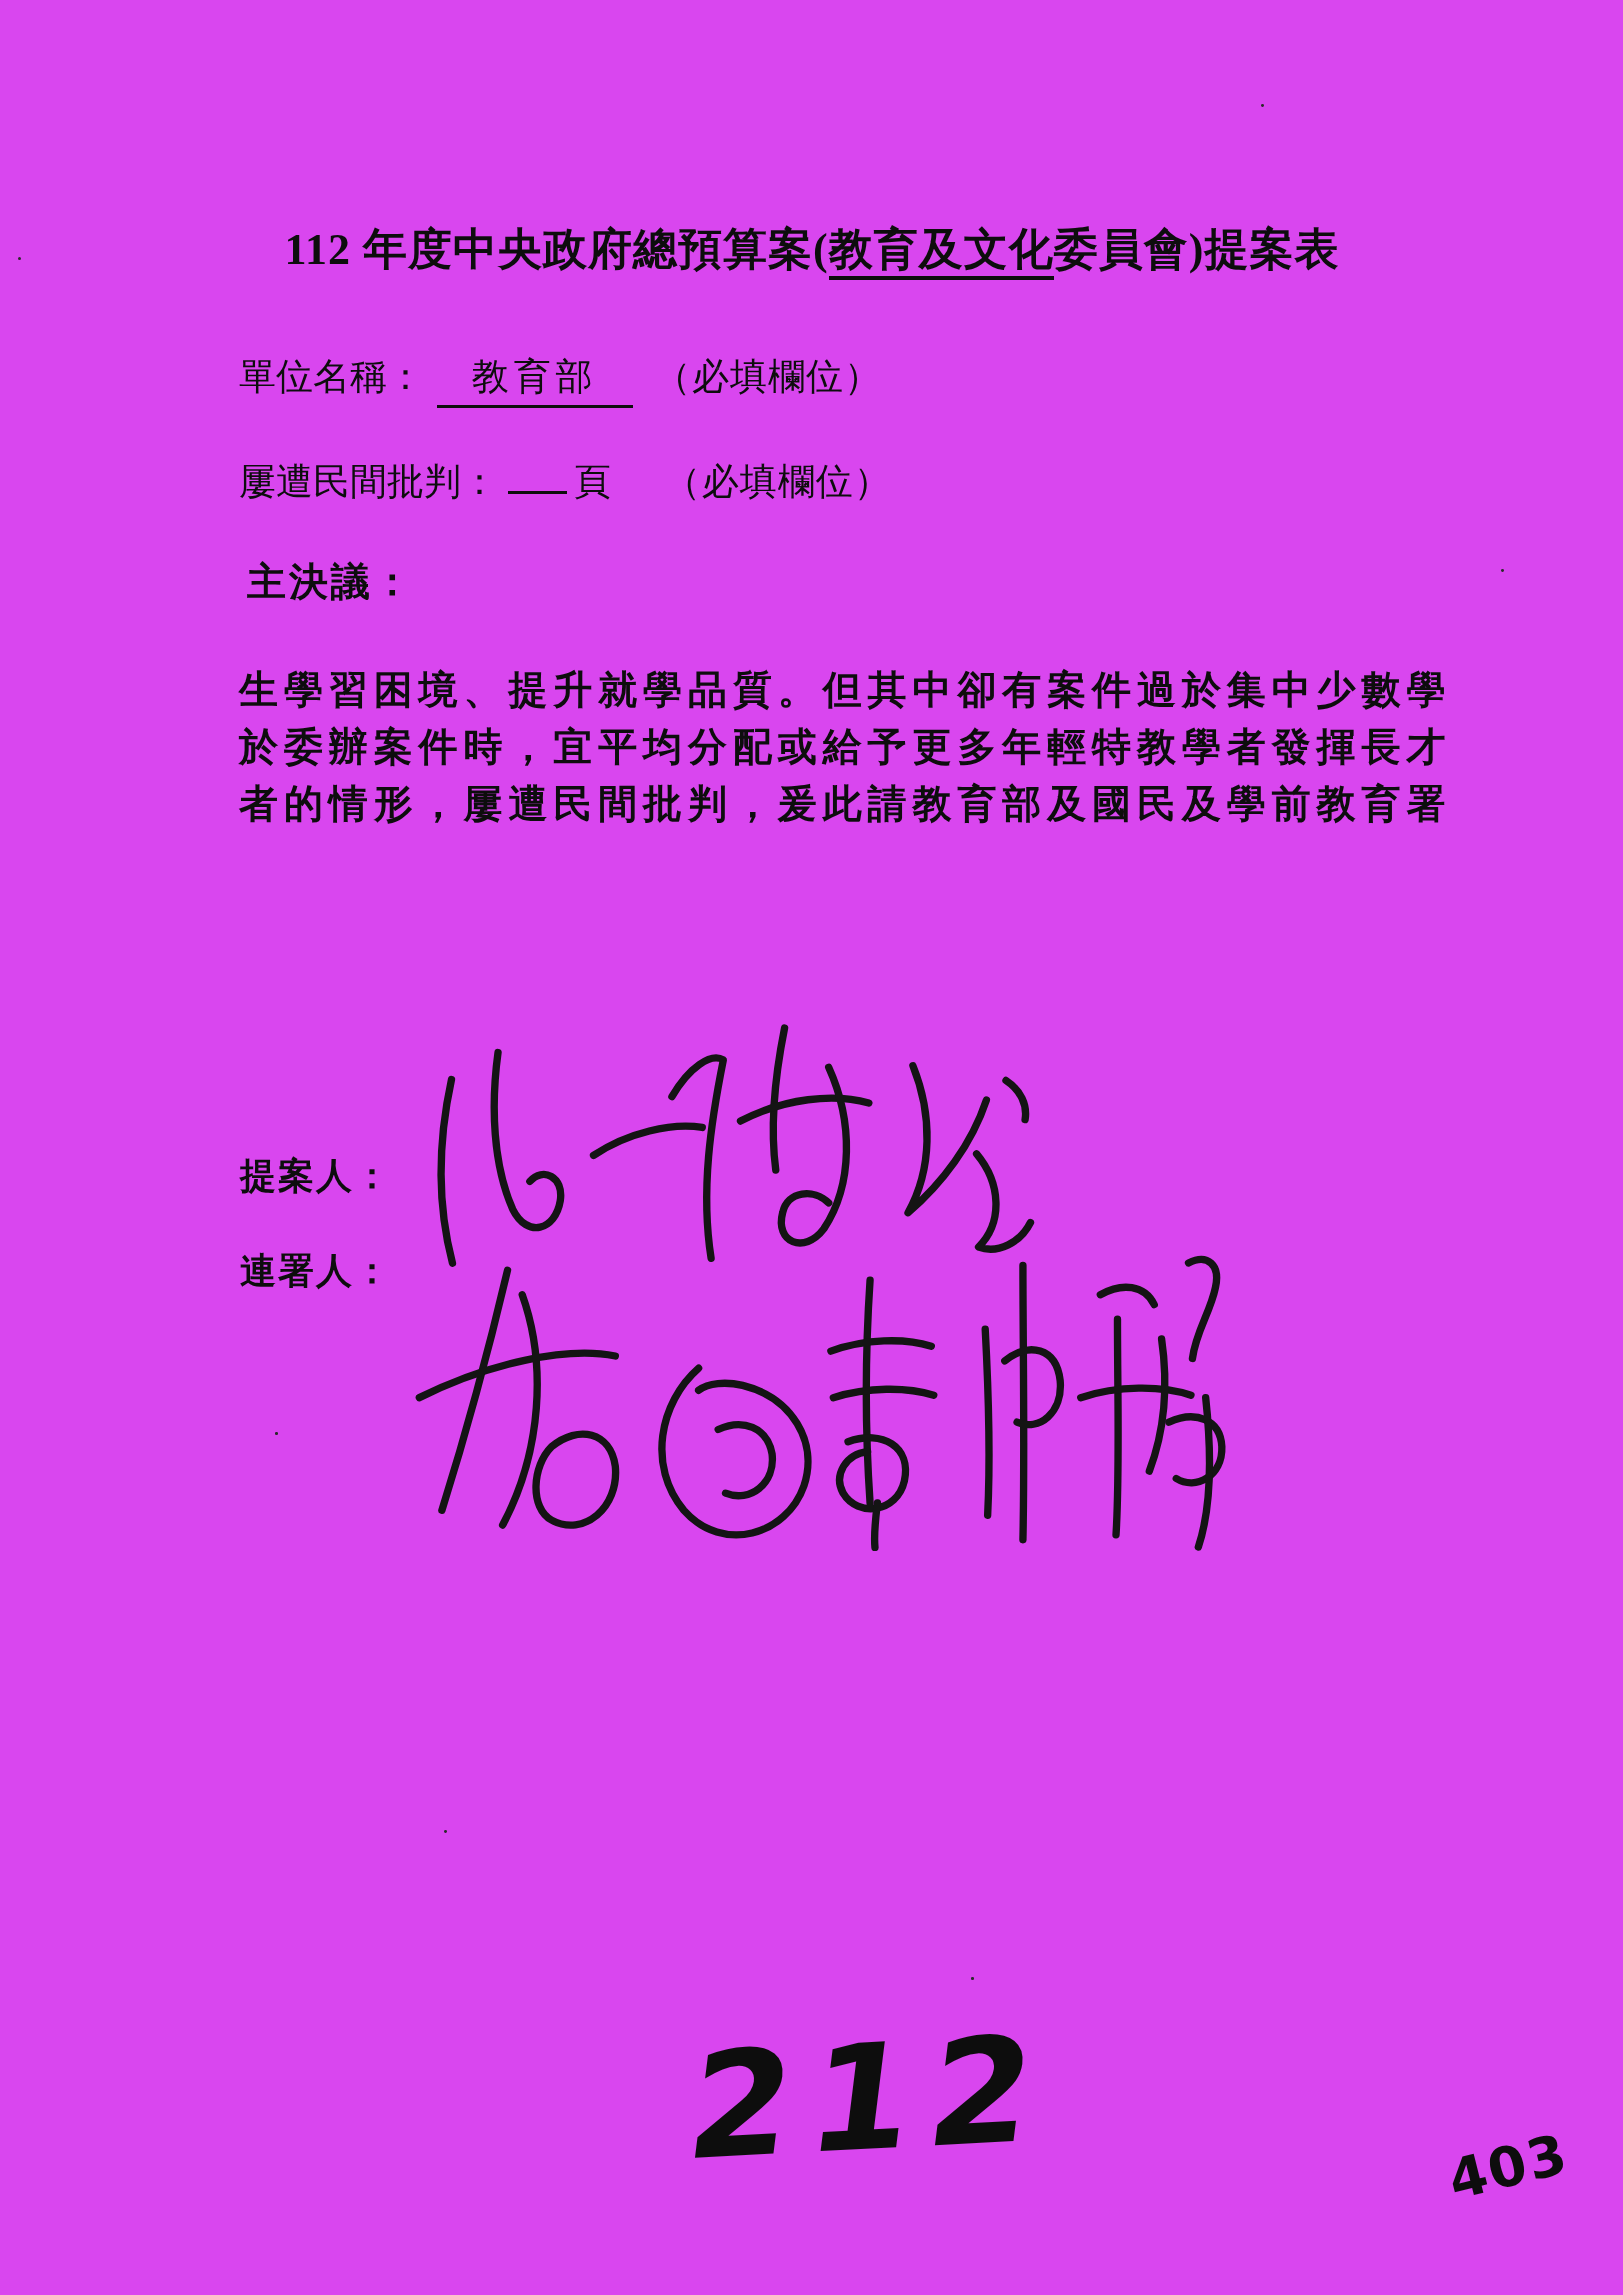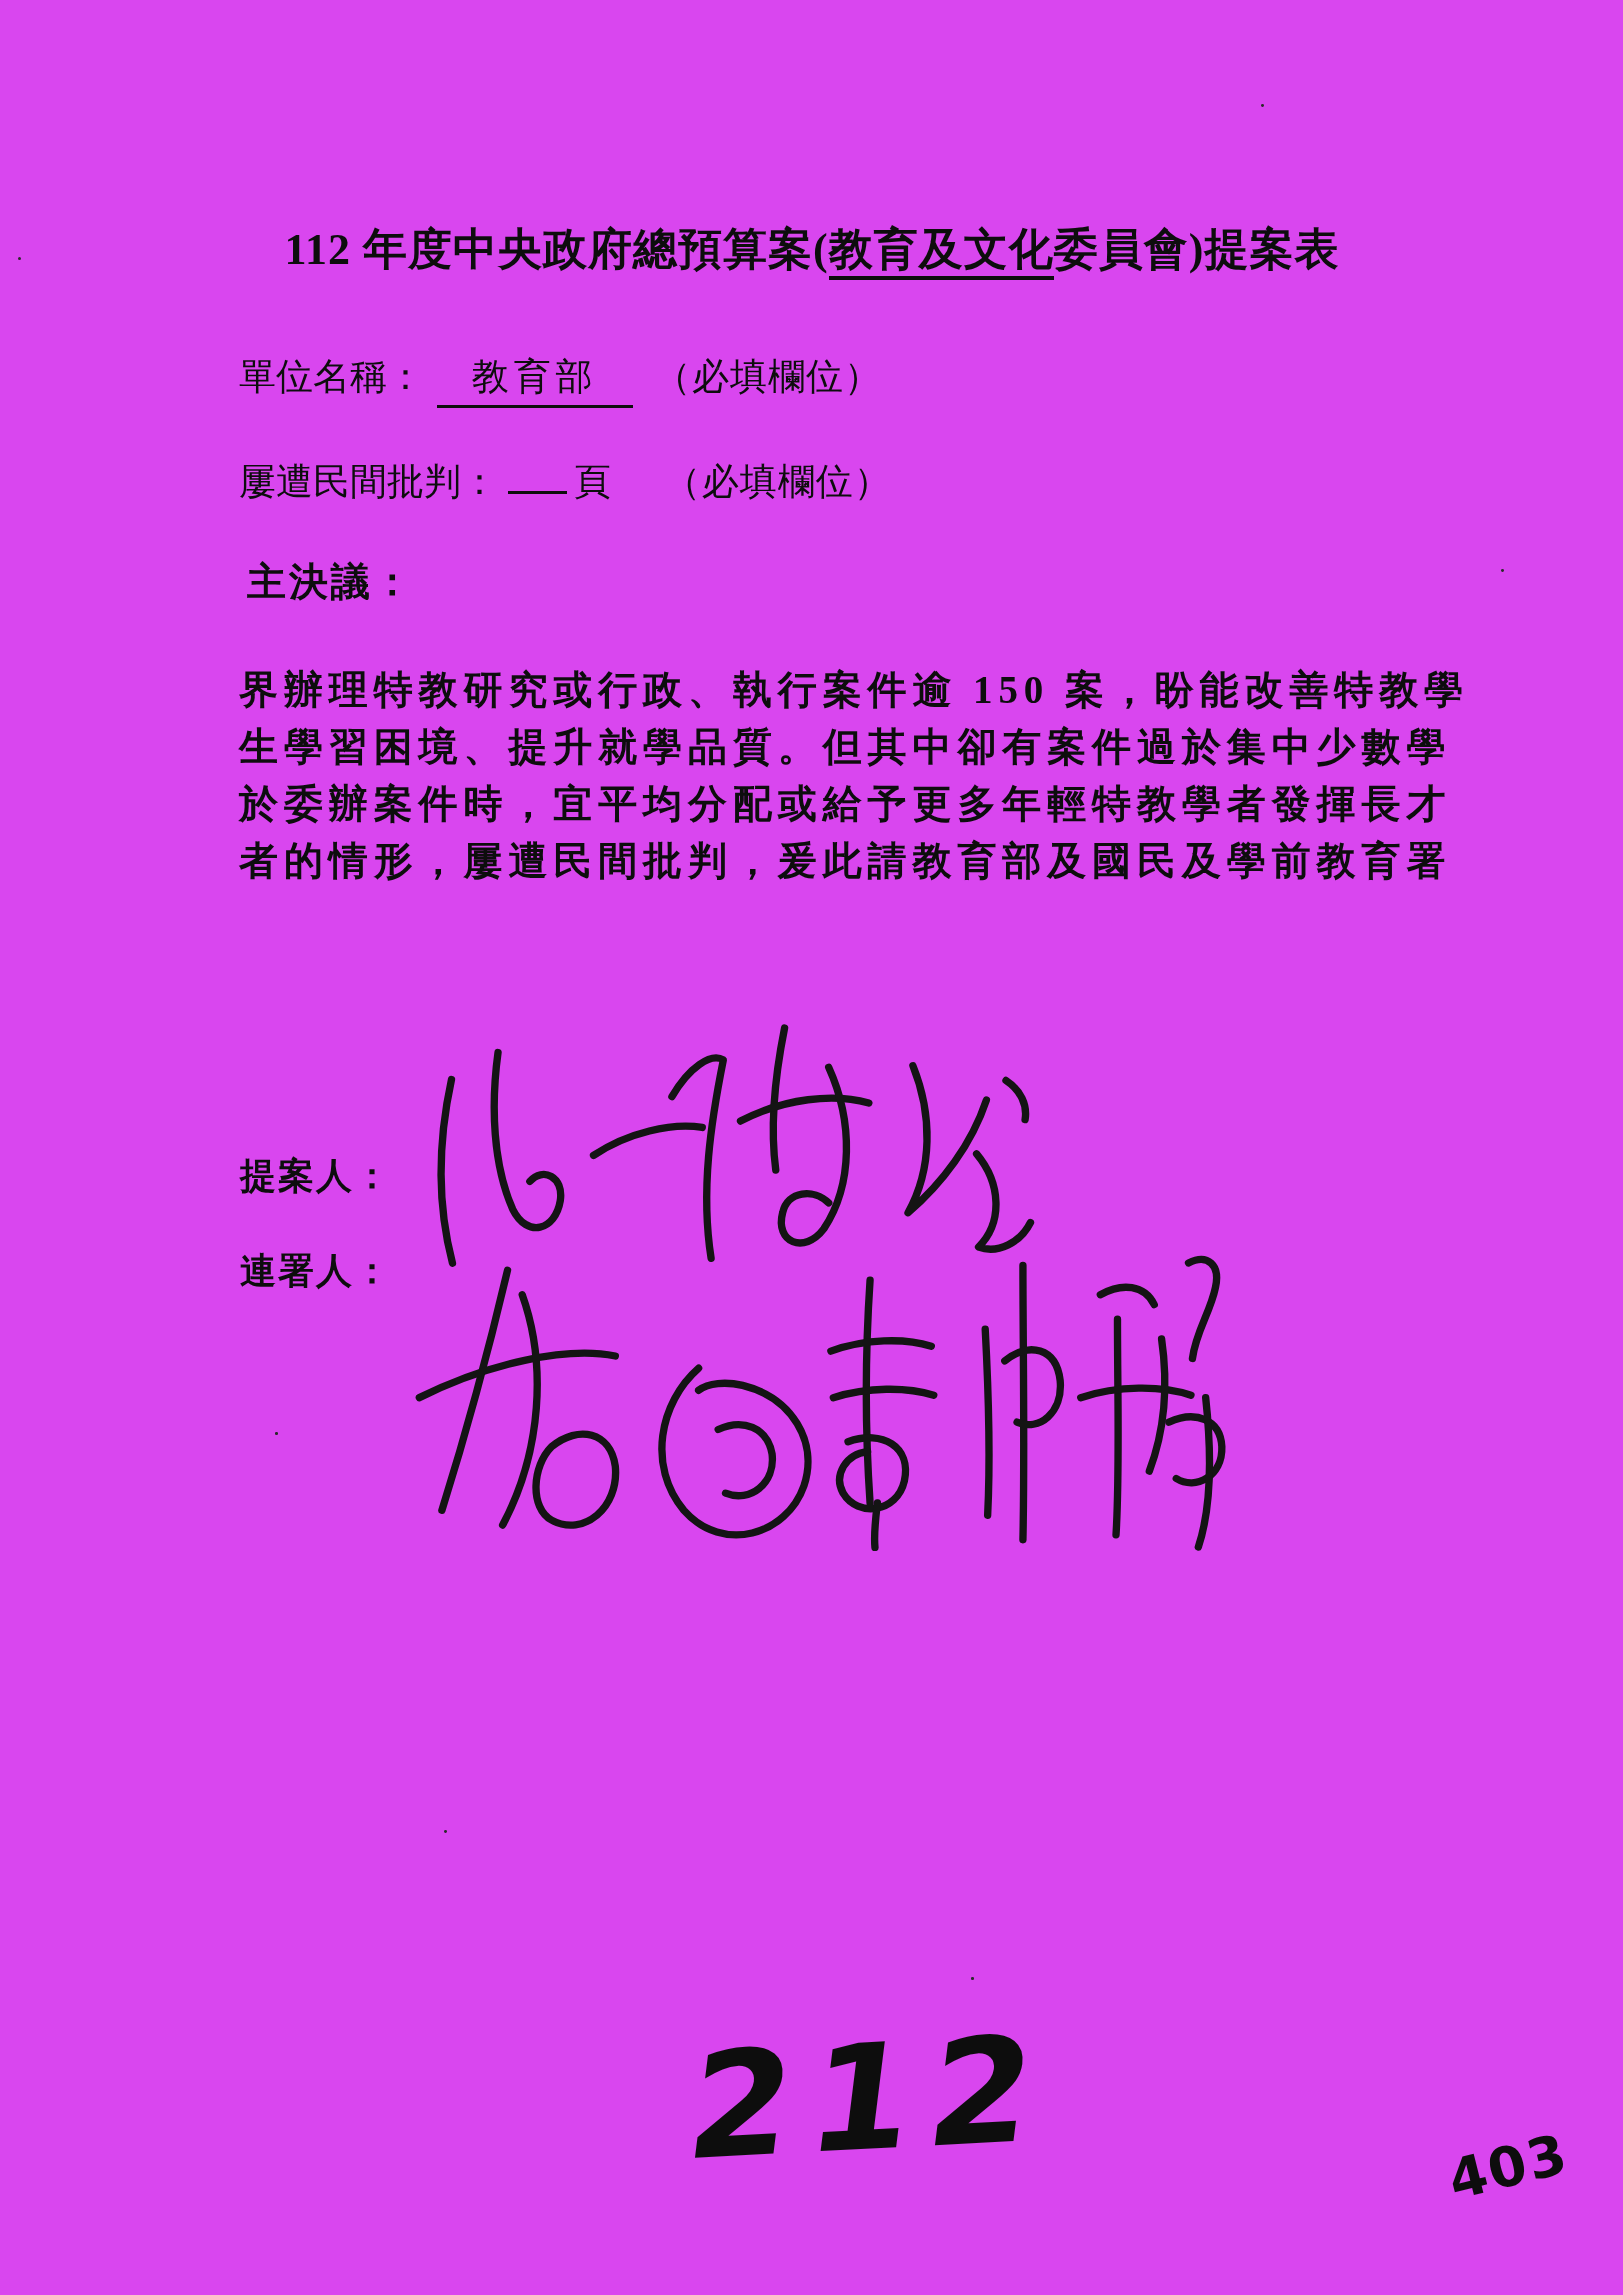--- a/index.html
+++ b/index.html
@@ -147,21 +147,20 @@
     <span>單位名稱：</span><span class="fill-line">教育部</span><span class="required-note">（必填欄位）</span>
   </div>
 
   <div class="field-row row-page">
     <span>屢遭民間批判：</span><span class="fill-line-short"></span><span class="page-unit">頁</span><span class="required-note-2">（必填欄位）</span>
   </div>
 
   <div class="resolution-heading">主決議：</div>
 
   <div class="resolution-body">
-    <div class="line">界辦理特教研究或行政、執行案件逾 150 案，盼能改善特教學</div>
     <div class="line">生學習困境、提升就學品質。但其中卻有案件過於集中少數學</div>
     <div class="line">於委辦案件時，宜平均分配或給予更多年輕特教學者發揮長才</div>
     <div class="line">者的情形，屢遭民間批判，爰此請教育部及國民及學前教育署</div>
   </div>
 
   <div class="sig-label label-proposer">提案人：</div>
   <svg class="sig-svg svg-proposer" width="687" height="289" viewBox="0 0 1400 590">
     <path d="M110,150 C85,265 78,395 112,525"></path>
     <path d="M205,95 C190,205 195,325 235,415 C265,475 322,458 332,398 C340,348 296,328 270,358"></path>
     <path d="M400,305 C470,258 560,238 622,248"></path>

